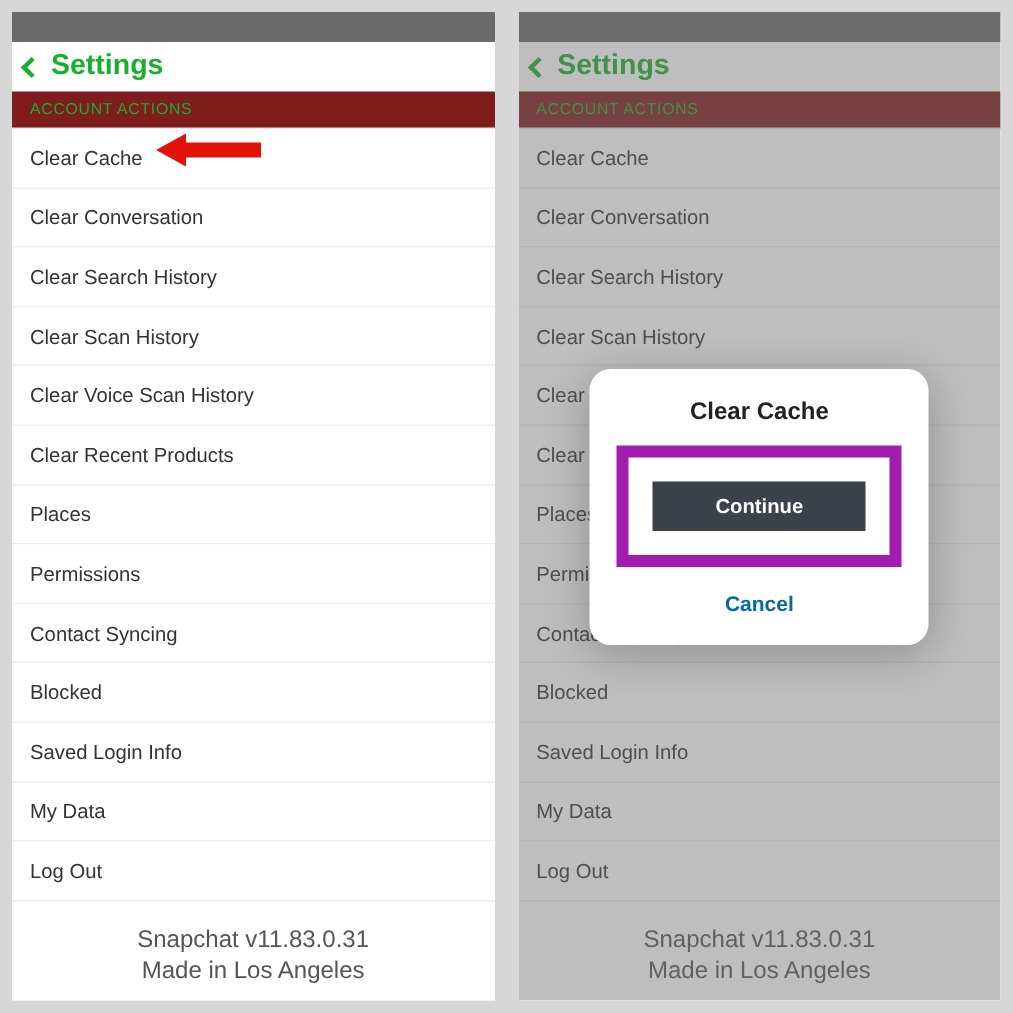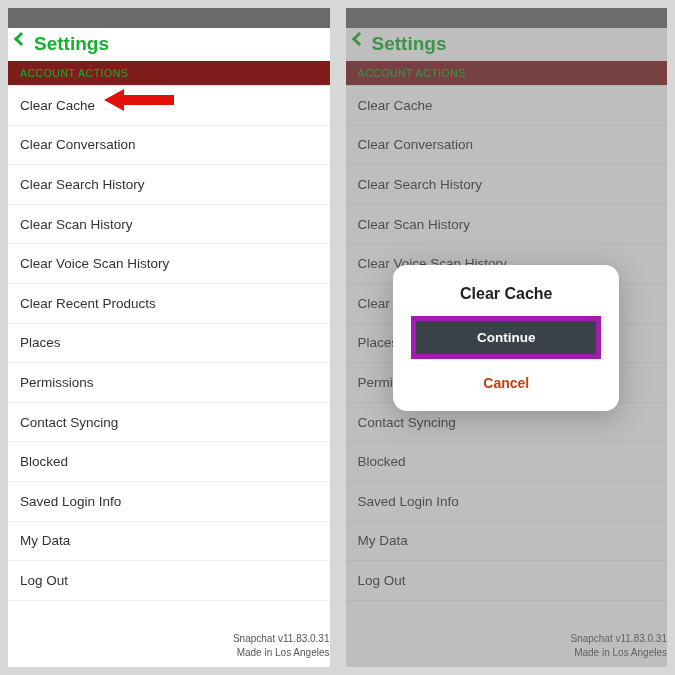--- a/index.html
+++ b/index.html
@@ -24,20 +24,21 @@
     display: flex;
     flex-direction: column;
     overflow: hidden;
   }
   .statusbar {
     height: 20px;
     background: #6a6a6a;
   }
   .titlebar {
     display: flex;
+    align-items: center;
     padding: 5px 10px 6px 8px;
   }
   .chev {
     width: 10px;
     height: 10px;
     border-left: 3px solid #16b02c;
     border-bottom: 3px solid #16b02c;
     transform: rotate(45deg);
     margin-right: 8px;
     margin-top: 1px;
@@ -59,22 +60,22 @@
   .item {
     font-size: 13.5px;
     color: #333;
     padding: 11.8px 12px;
     border-bottom: 1px solid #eeeeee;
     cursor: pointer;
     background: #fff;
     position: relative;
   }
   .footer {
-    text-align: right;
-    font-size: 10px;
+    text-align: center;
+    font-size: 16px;
     color: #555;
     padding: 6px 0 8px 0;
     line-height: 1.35;
     background: #fff;
     margin-top: auto;
   }
 
   
   .arrow {
     position: absolute;
@@ -100,36 +101,36 @@
     background: #fff;
     border-radius: 14px;
     padding: 20px 18px 16px 18px;
     text-align: center;
     box-shadow: 0 6px 30px rgba(0,0,0,.25);
   }
   .modal-title { font-size: 16px; font-weight: 600; color: #222; }
   .modal-msg { font-size: 12.3px; color: #444; line-height: 1.35; margin-top: 9px; }
   .btn-primary-wrap {
     margin-top: 13px;
-    border: 5px solid #a21caf;
-    padding: 0;
+    border: 8px solid #a21caf;
+    padding: 16px;
   }
   .btn-primary {
     background: #3c4249;
     color: #fff;
     font-weight: 600;
     font-size: 13.5px;
     padding: 9px 0;
     cursor: pointer;
   }
   .btn-secondary {
     margin-top: 12px;
     font-size: 14px;
     font-weight: 600;
-    color: #c2410c;
+    color: #0369a1;
     cursor: pointer;
     padding: 4px 0;
     text-align: center;
   }
 </style>
 </head>
 <body>
 
 <div class="frame-wrap">
   <div class="phone">

